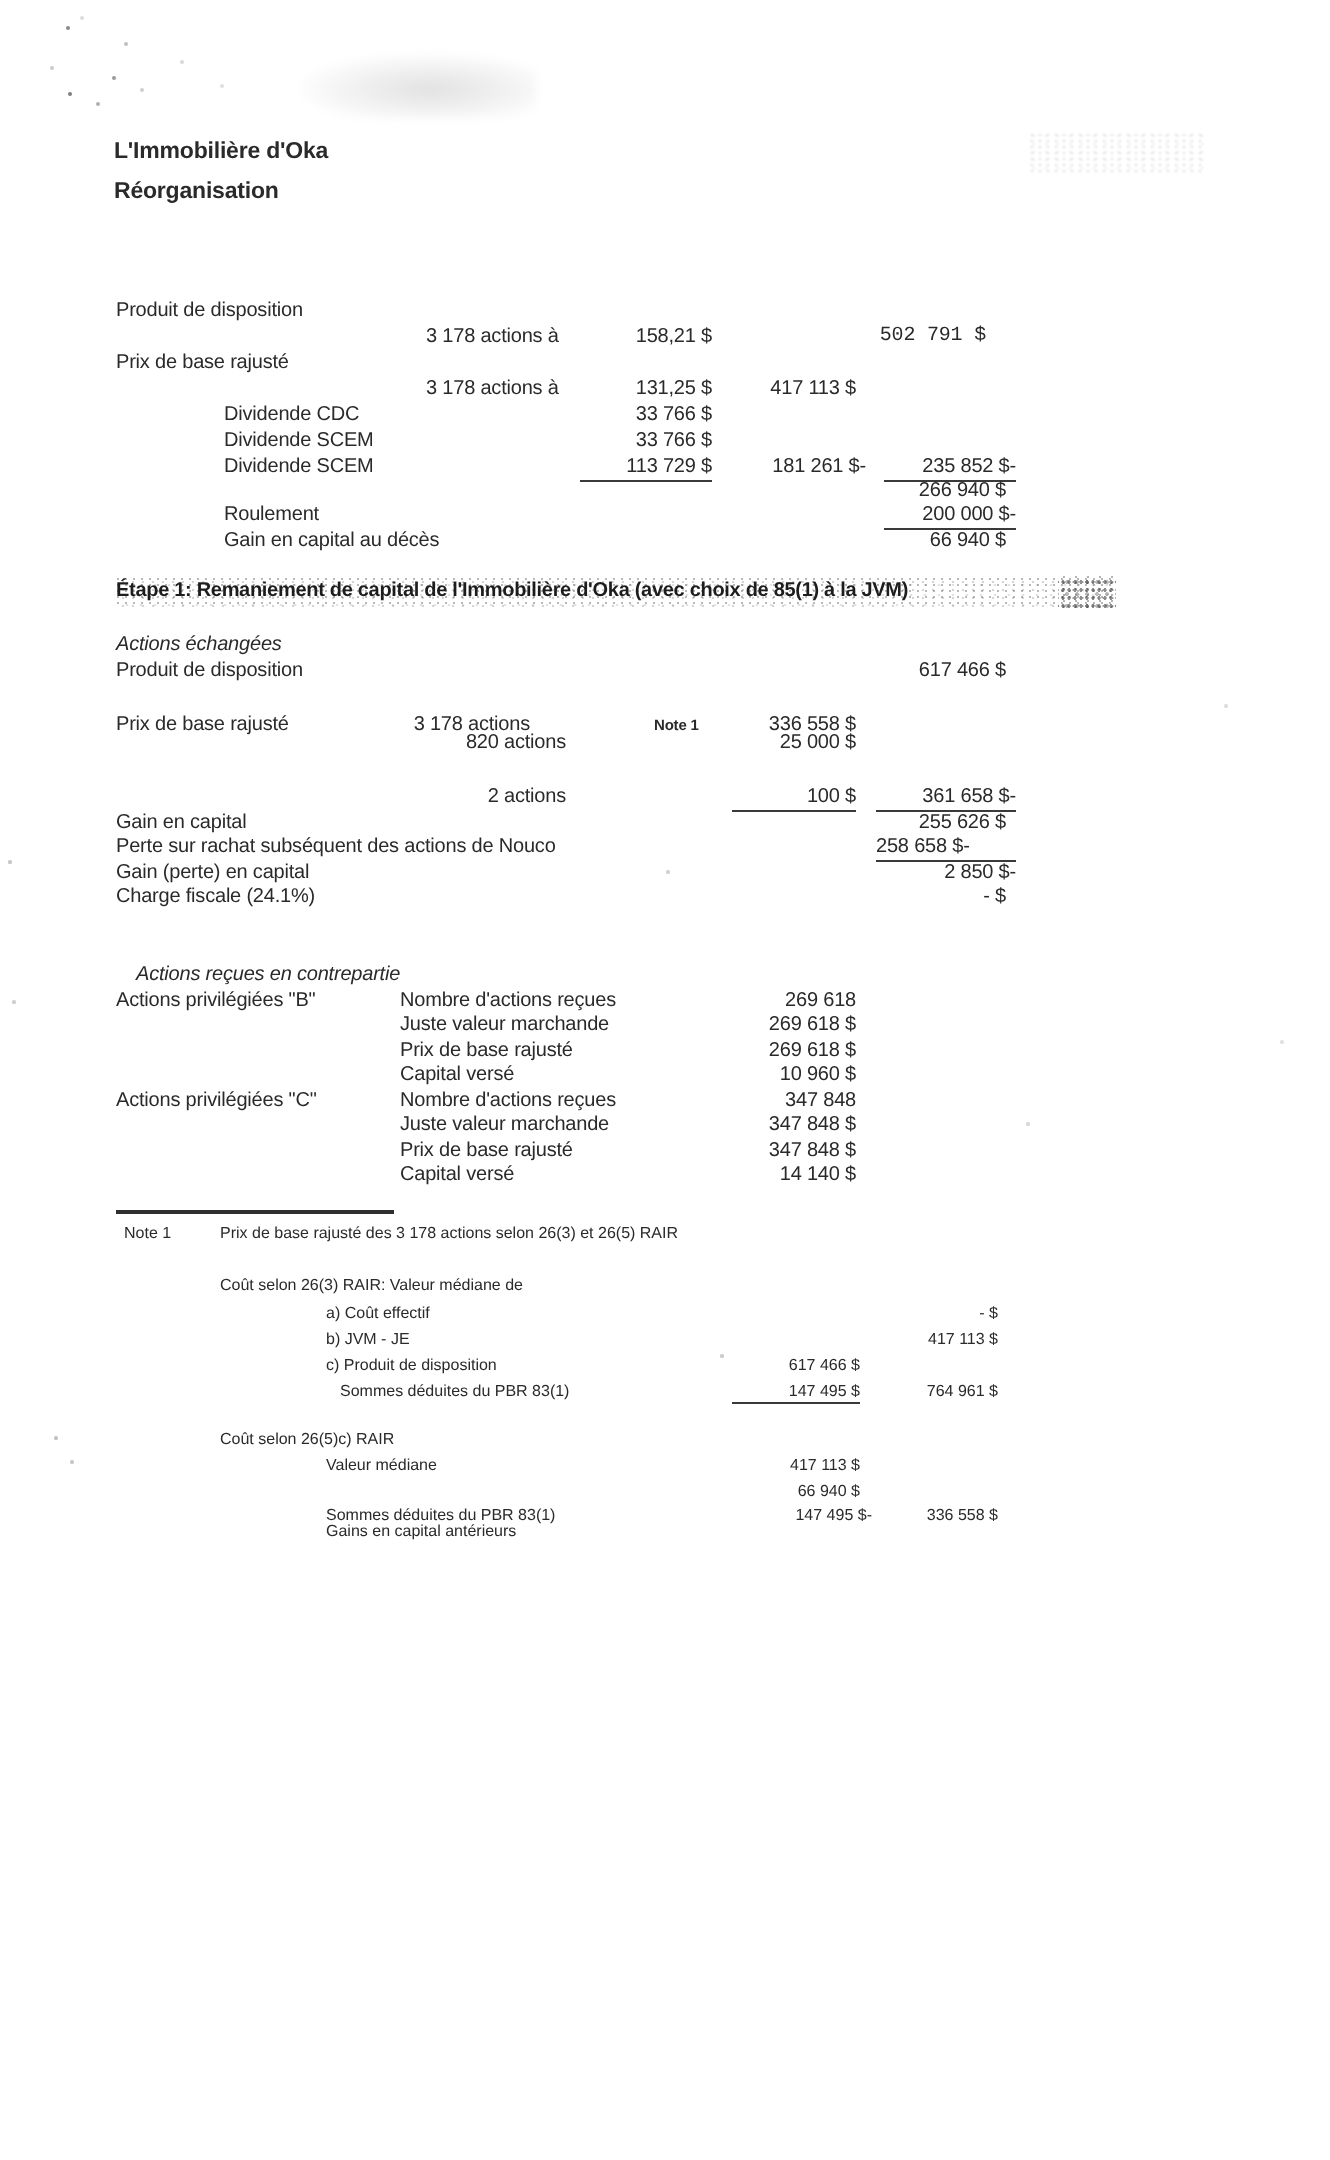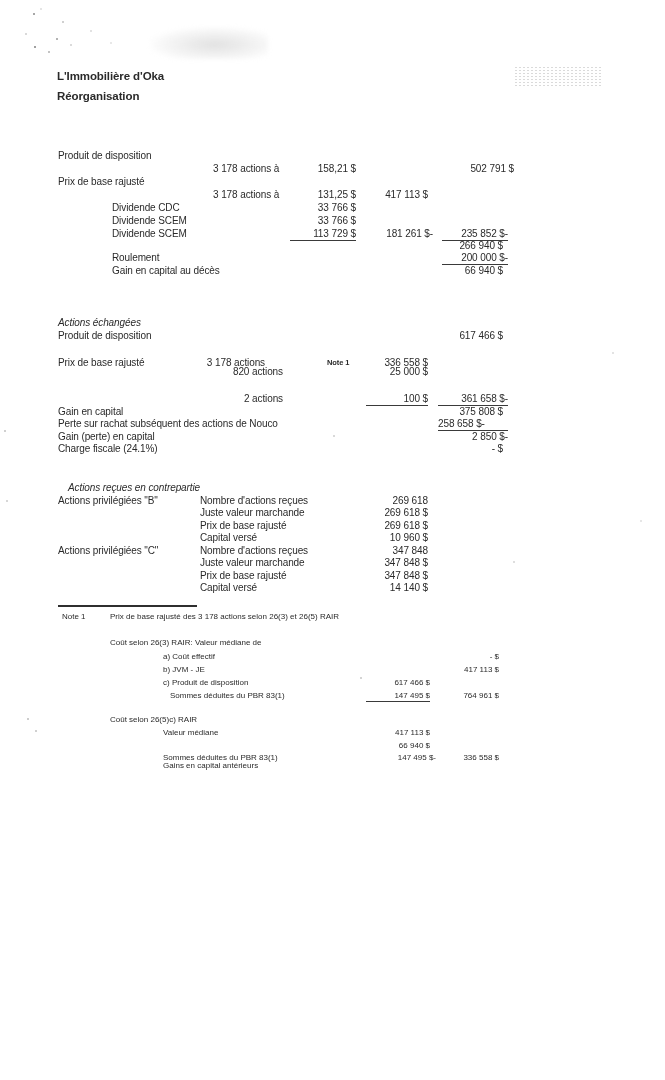--- a/index.html
+++ b/index.html
@@ -96,21 +96,21 @@
   <div class="subtitle">Réorganisation</div>
 
 
   <div id="tbl-disposition">
       <div class="trow" style="top: 150px;">
         <span class="cell" style="left: 58px;">Produit de disposition</span>
       </div>
       <div class="trow" style="top: 163px;">
         <span class="cell" style="left: 213px;">3 178 actions à</span>
         <span class="cell" style="right: 309px; text-align: right;">158,21 $</span>
-        <span class="cell" style="right: 151px; text-align: left;">502 791 $</span>
+        <span class="cell" style="right: 172px; text-align: left; font-family: Liberation Mono, monospace;">502 791 $</span>
       </div>
       <div class="trow" style="top: 176px;">
         <span class="cell" style="left: 58px;">Prix de base rajusté</span>
       </div>
       <div class="trow" style="top: 189px;">
         <span class="cell" style="left: 213px;">3 178 actions à</span>
         <span class="cell" style="right: 309px; text-align: right;">131,25 $</span>
         <span class="cell" style="right: 237px; text-align: right;">417 113 $</span>
       </div>
       <div class="trow" style="top: 202px;">
@@ -133,20 +133,24 @@
       <div class="trow" style="top: 252px;">
         <span class="cell" style="left: 112px;">Roulement</span>
         <span class="cell ul" style="right: 157px; text-align: right; min-width: 66px;">200 000 $-</span>
       </div>
       <div class="trow" style="top: 265px;">
         <span class="cell" style="left: 112px;">Gain en capital au décès</span>
         <span class="cell" style="right: 162px; text-align: right;">66 940 $</span>
       </div>
     </div>
 
+  <div class="band band2">
+    <span class="band-tail"></span>
+    <span class="band-text">Étape 1: Remaniement de capital de l'Immobilière d'Oka (avec choix de 85(1) à la JVM)</span>
+  </div>
 
   <div id="tbl-etape1">
       <div class="trow" style="top: 317px;">
         <span class="cell italic" style="left: 58px;">Actions échangées</span>
       </div>
       <div class="trow" style="top: 330px;">
         <span class="cell" style="left: 58px;">Produit de disposition</span>
         <span class="cell" style="right: 162px; text-align: right;">617 466 $</span>
       </div>
       <div class="trow" style="top: 357px;">
@@ -159,21 +163,21 @@
         <span class="cell" style="right: 382px; text-align: right;">820 actions</span>
         <span class="cell" style="right: 237px; text-align: right;">25 000 $</span>
       </div>
       <div class="trow" style="top: 382px; margin-top: 11px;">
         <span class="cell" style="right: 382px; text-align: right;">2 actions</span>
         <span class="cell ul" style="right: 237px; text-align: right; min-width: 62px;">100 $</span>
         <span class="cell ul" style="right: 157px; text-align: right; min-width: 70px;">361 658 $-</span>
       </div>
       <div class="trow" style="top: 406px;">
         <span class="cell" style="left: 58px;">Gain en capital</span>
-        <span class="cell" style="right: 162px; text-align: right;">375 808 $</span>
+        <span class="cell" style="right: 162px; text-align: right;">255 626 $</span>
       </div>
       <div class="trow" style="top: 418px;">
         <span class="cell" style="left: 58px;">Perte sur rachat subséquent des actions de Nouco</span>
         <span class="cell ul" style="right: 157px; min-width: 70px;">258 658 $-</span>
       </div>
       <div class="trow" style="top: 431px;">
         <span class="cell" style="left: 58px; text-align: center;">Gain (perte) en capital</span>
         <span class="cell" style="right: 157px; text-align: right;">2 850 $-</span>
       </div>
       <div class="trow" style="top: 443px;">

